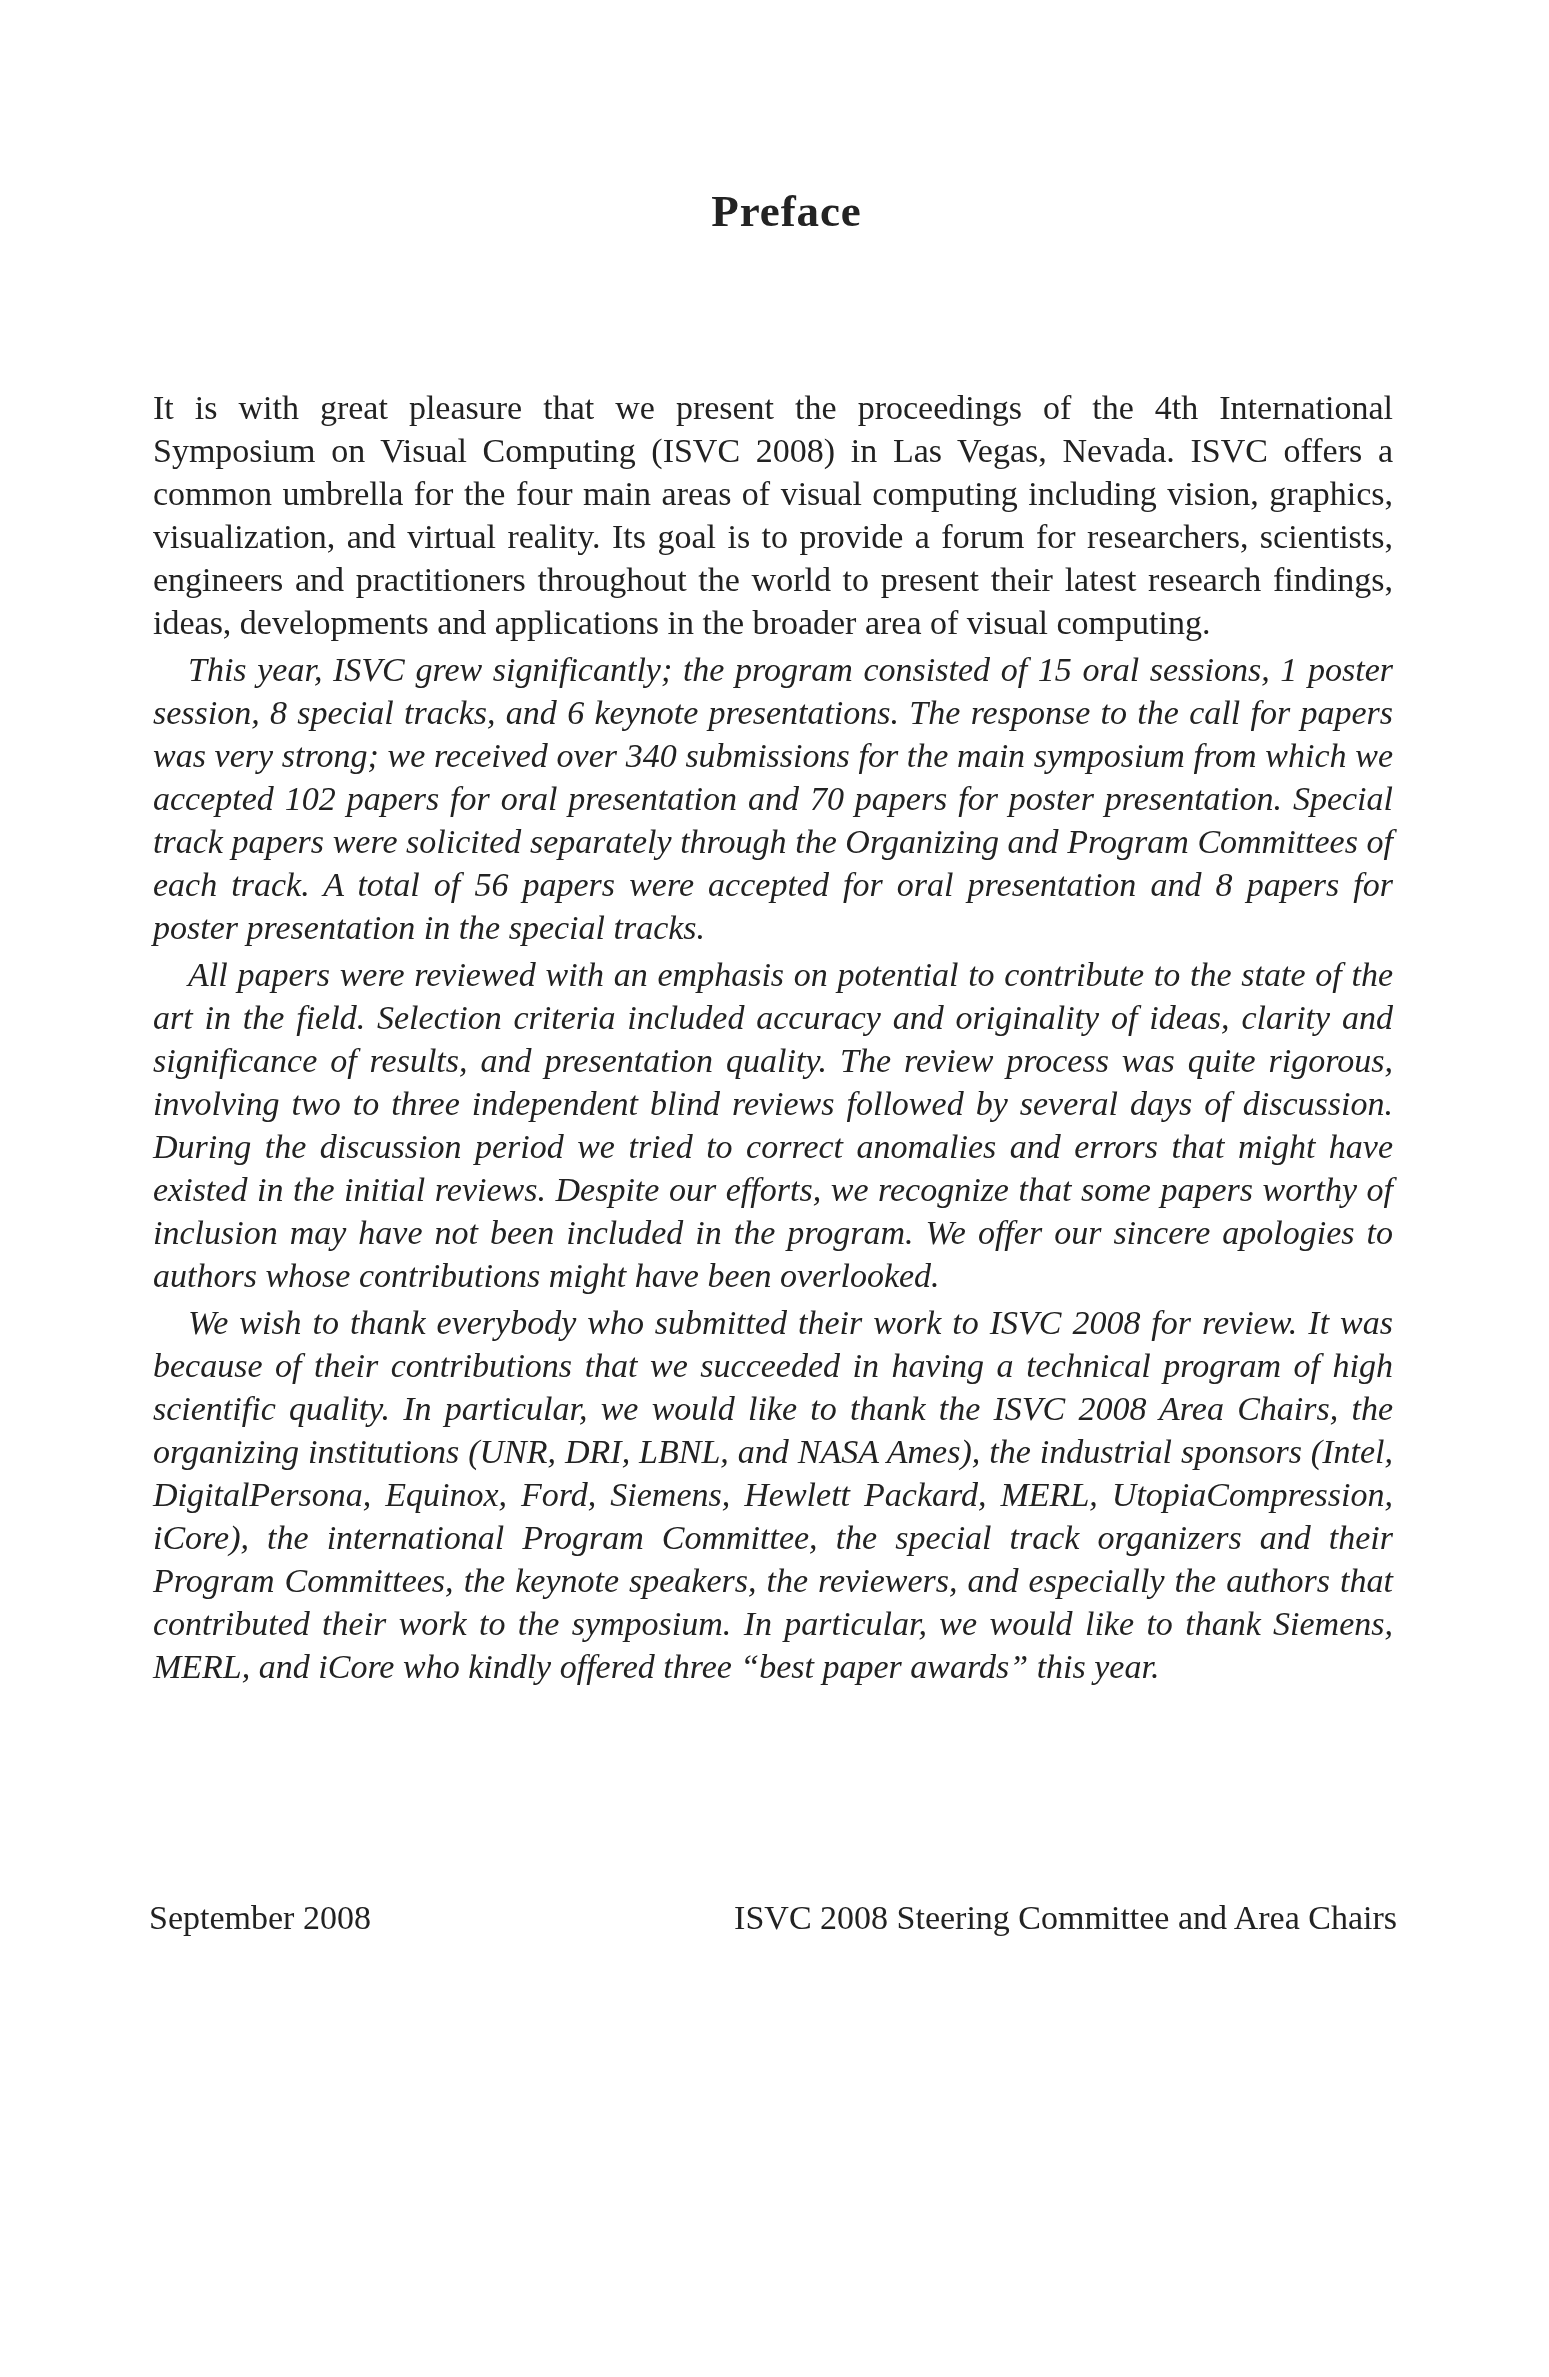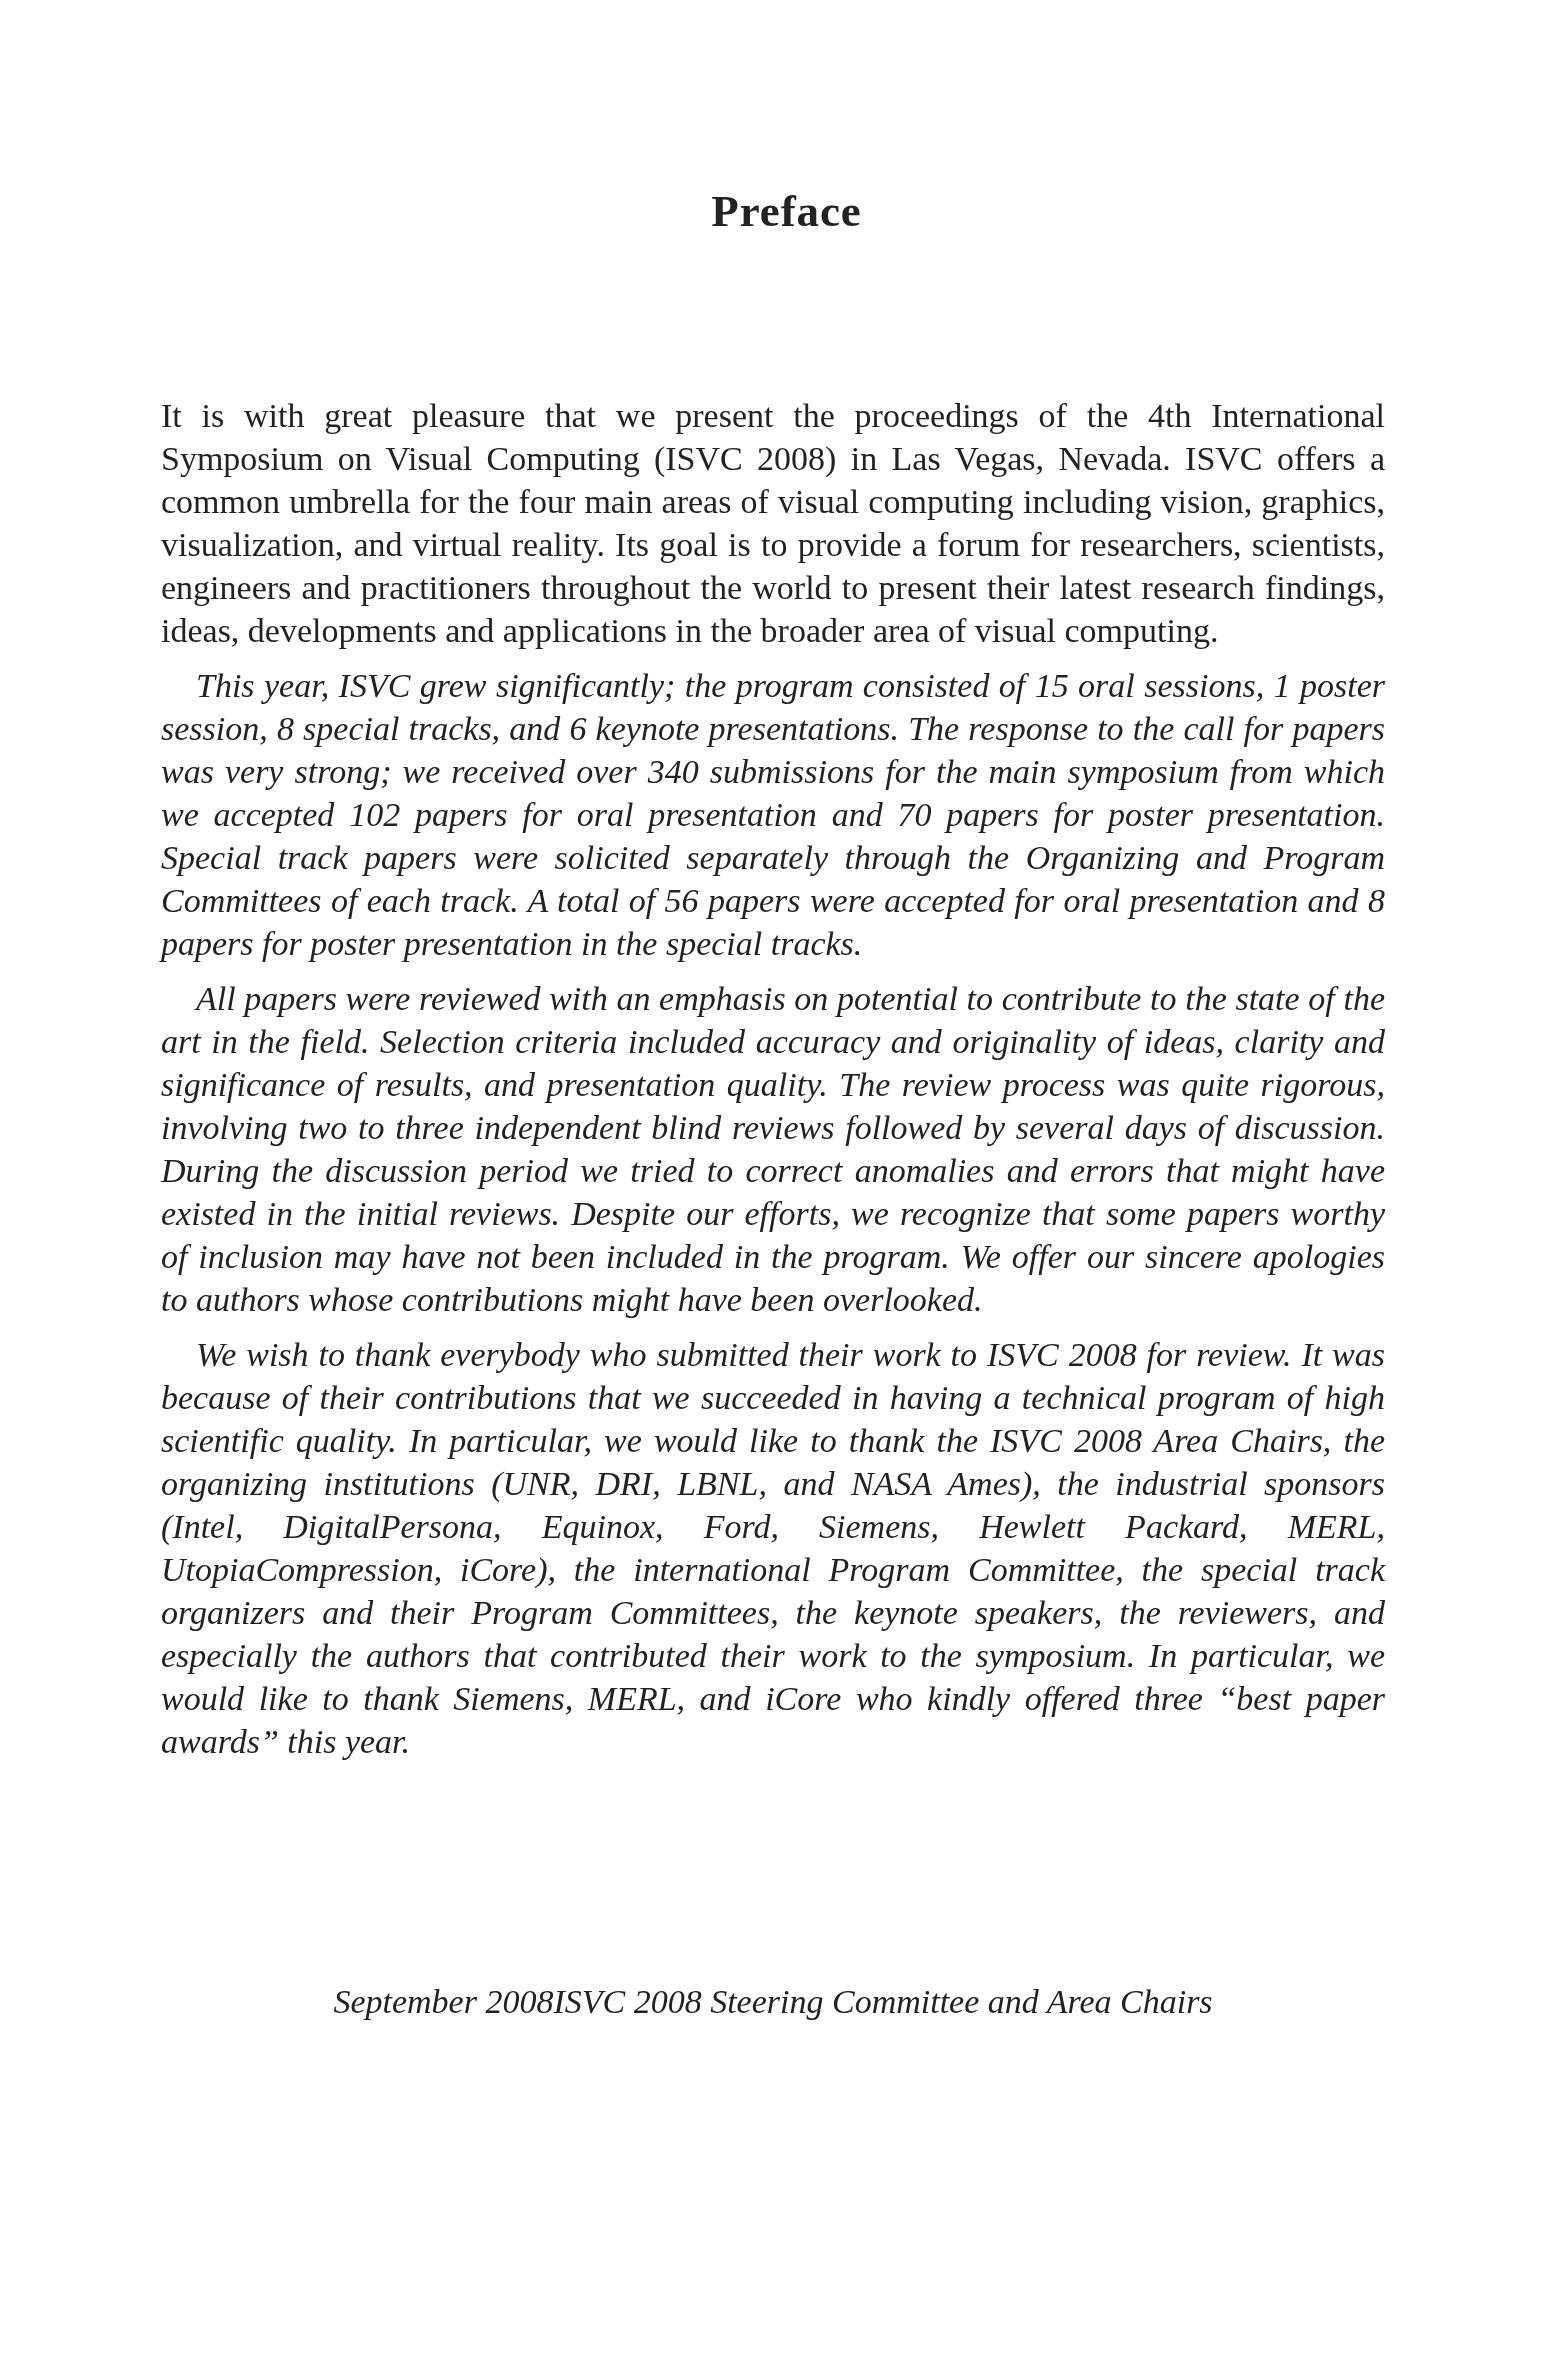--- a/index.html
+++ b/index.html
@@ -32,37 +32,36 @@
       position: absolute;
       top: 382px;
       left: 149px;
       width: 1248px;
       font-size: 34px;
       line-height: 43px;
       text-align: justify;
       hyphens: manual;
     }
     .body-text p {
-      margin: 12px;
+      margin: 4px;
       text-indent: 0;
     }
     .body-text p.indent {
       text-indent: 35px;
       font-style: italic;
     }
     .signature {
       position: absolute;
-      top: 1980px;
+      top: 1896px;
       left: 149px;
       width: 1248px;
       display: flex;
-      justify-content: center;
+      justify-content: space-between;
       font-size: 34px;
       line-height: 43px;
-      font-style: italic;
     }
   </style>
 </head>
 <body>
 
 <h1 class="page-title">Preface</h1>
 
 <div class="body-text">
   <p>It is with great pleasure that we present the proceedings of the 4th International Symposium on Visual Computing (ISVC 2008) in Las Vegas, Nevada. ISVC offers a common umbrella for the four main areas of visual computing including vision, graphics, visualization, and virtual reality. Its goal is to provide a forum for researchers, scientists, engineers and practitioners throughout the world to present their latest research findings, ideas, developments and applications in the broader area of visual computing.</p>
   <p class="indent">This year, ISVC grew significantly; the program consisted of 15 oral sessions, 1 poster session, 8 special tracks, and 6 keynote presentations. The response to the call for papers was very strong; we received over 340 submissions for the main symposium from which we accepted 102 papers for oral presentation and 70 papers for poster presentation. Special track papers were solicited separately through the Organizing and Program Committees of each track. A total of 56 papers were accepted for oral presentation and 8 papers for poster presentation in the special tracks.</p>

